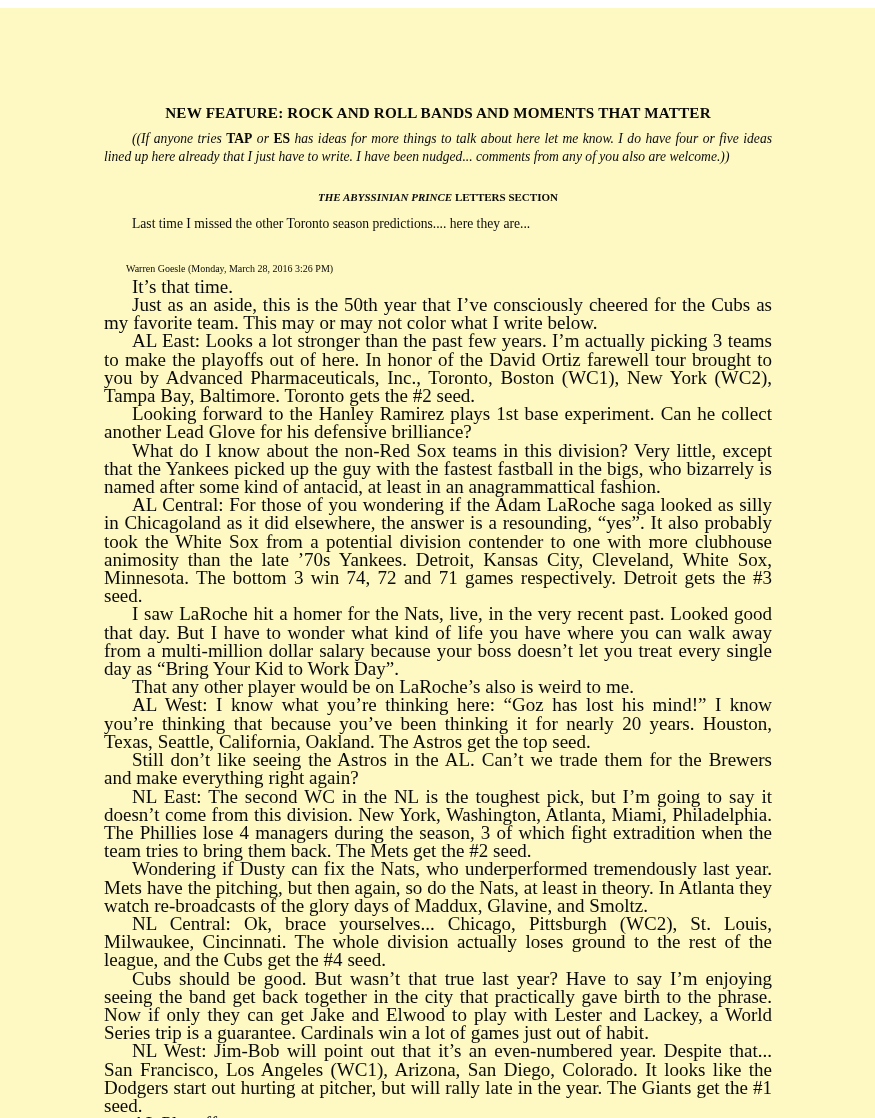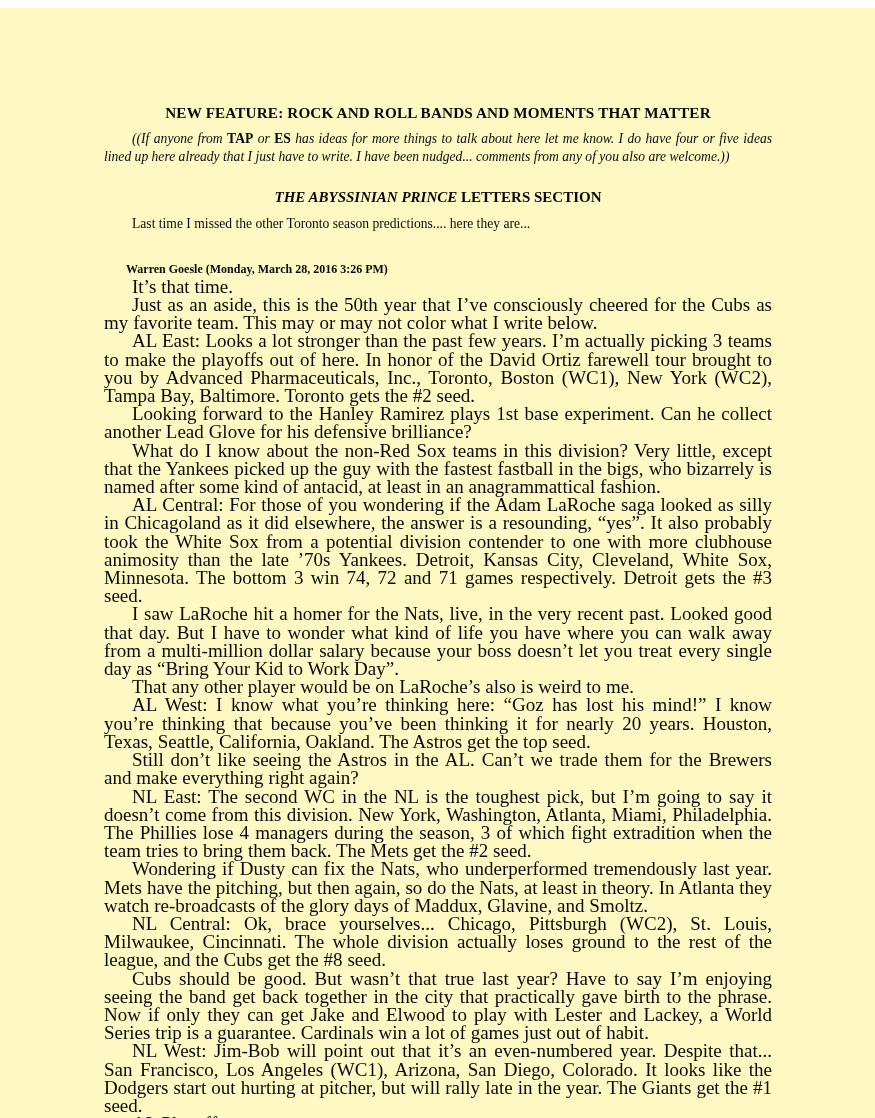--- a/index.html
+++ b/index.html
@@ -44,21 +44,21 @@
     text-indent: 28px;
     margin: 0;
     hyphens: none;
   }
   .intro-note b {
     font-style: normal;
     font-weight: bold;
   }
   .section-header {
     font-family: "Liberation Serif", "DejaVu Serif", serif;
-    font-size: 15px;
+    font-size: 11px;
     text-align: center;
     line-height: 18px;
     margin: 22px 0 9px 0;
     font-weight: bold;
   }
   .section-header .em {
     font-style: italic;
     font-weight: bold;
   }
   .section-header .up {
@@ -67,22 +67,22 @@
   }
   .lead-line {
     font-family: "Liberation Serif", "DejaVu Serif", serif;
     font-size: 13.6px;
     line-height: 18.2px;
     text-indent: 28px;
     margin: 0;
   }
   .byline {
     font-family: "Liberation Serif", "DejaVu Serif", serif;
-    font-size: 12px;
-    font-weight: bold;
+    font-size: 10px;
+    font-weight: normal;
     line-height: 18.2px;
     text-indent: 22px;
     margin: 26px 0 0 0;
   }
   .body-par {
     font-family: Liberation Serif, serif;
     font-size: 19px;
     line-height: 18.2px;
     text-align: justify;
     text-indent: 28px;
@@ -99,42 +99,42 @@
   }
 </style>
 </head>
 <body>
 
 <div class="page">
   <div class="content">
 
     <h1 class="doc-title">NEW FEATURE: ROCK AND ROLL BANDS AND MOMENTS THAT MATTER</h1>
 
-    <p class="intro-note"><span>((If anyone from </span><b>TAP</b><span> or </span><b>ES</b><span> has ideas for more things to talk about here let me know. I do have four or five ideas lined up here already that I just have to write. I have been nudged... comments from any of you also are welcome.))</span></p>
+    <p class="intro-note"><span>((If anyone tries </span><b>TAP</b><span> or </span><b>ES</b><span> has ideas for more things to talk about here let me know. I do have four or five ideas lined up here already that I just have to write. I have been nudged... comments from any of you also are welcome.))</span></p>
 
     <h2 class="section-header"><span class="em">THE ABYSSINIAN PRINCE</span><span class="up"> LETTERS SECTION</span></h2>
 
     <p class="lead-line">Last time I missed the other Toronto season predictions.... here they are...</p>
 
     <p class="byline">Warren Goesle (Monday, March 28, 2016 3:26 PM)</p>
 
     <div>
       <p class="body-par flush">It’s that time.</p>
       <p class="body-par">Just as an aside, this is the 50th year that I’ve consciously cheered for the Cubs as my favorite team. This may or may not color what I write below.</p>
       <p class="body-par">AL East: Looks a lot stronger than the past few years. I’m actually picking 3 teams to make the playoffs out of here. In honor of the David Ortiz farewell tour brought to you by Advanced Pharmaceuticals, Inc., Toronto, Boston (WC1), New York (WC2), Tampa Bay, Baltimore. Toronto gets the #2 seed.</p>
       <p class="body-par">Looking forward to the Hanley Ramirez plays 1st base experiment. Can he collect another Lead Glove for his defensive brilliance?</p>
       <p class="body-par">What do I know about the non-Red Sox teams in this division? Very little, except that the Yankees picked up the guy with the fastest fastball in the bigs, who bizarrely is named after some kind of antacid, at least in an anagrammattical fashion.</p>
       <p class="body-par">AL Central: For those of you wondering if the Adam LaRoche saga looked as silly in Chicagoland as it did elsewhere, the answer is a resounding, “yes”. It also probably took the White Sox from a potential division contender to one with more clubhouse animosity than the late ’70s Yankees. Detroit, Kansas City, Cleveland, White Sox, Minnesota. The bottom 3 win 74, 72 and 71 games respectively. Detroit gets the #3 seed.</p>
       <p class="body-par">I saw LaRoche hit a homer for the Nats, live, in the very recent past. Looked good that day. But I have to wonder what kind of life you have where you can walk away from a multi-million dollar salary because your boss doesn’t let you treat every single day as “Bring Your Kid to Work Day”.</p>
       <p class="body-par flush">That any other player would be on LaRoche’s also is weird to me.</p>
       <p class="body-par">AL West: I know what you’re thinking here: “Goz has lost his mind!” I know you’re thinking that because you’ve been thinking it for nearly 20 years. Houston, Texas, Seattle, California, Oakland. The Astros get the top seed.</p>
       <p class="body-par">Still don’t like seeing the Astros in the AL. Can’t we trade them for the Brewers and make everything right again?</p>
       <p class="body-par">NL East: The second WC in the NL is the toughest pick, but I’m going to say it doesn’t come from this division. New York, Washington, Atlanta, Miami, Philadelphia. The Phillies lose 4 managers during the season, 3 of which fight extradition when the team tries to bring them back. The Mets get the #2 seed.</p>
       <p class="body-par">Wondering if Dusty can fix the Nats, who underperformed tremendously last year. Mets have the pitching, but then again, so do the Nats, at least in theory. In Atlanta they watch re-broadcasts of the glory days of Maddux, Glavine, and Smoltz.</p>
-      <p class="body-par">NL Central: Ok, brace yourselves... Chicago, Pittsburgh (WC2), St. Louis, Milwaukee, Cincinnati. The whole division actually loses ground to the rest of the league, and the Cubs get the #8 seed.</p>
+      <p class="body-par">NL Central: Ok, brace yourselves... Chicago, Pittsburgh (WC2), St. Louis, Milwaukee, Cincinnati. The whole division actually loses ground to the rest of the league, and the Cubs get the #4 seed.</p>
       <p class="body-par">Cubs should be good. But wasn’t that true last year? Have to say I’m enjoying seeing the band get back together in the city that practically gave birth to the phrase. Now if only they can get Jake and Elwood to play with Lester and Lackey, a World Series trip is a guarantee. Cardinals win a lot of games just out of habit.</p>
       <p class="body-par">NL West: Jim-Bob will point out that it’s an even-numbered year. Despite that... San Francisco, Los Angeles (WC1), Arizona, San Diego, Colorado. It looks like the Dodgers start out hurting at pitcher, but will rally late in the year. The Giants get the #1 seed.</p>
       <p class="body-par flush">AL Playoffs:</p>
       <p class="body-par noindent">Wild Card:Yankees beat the Red Sox when the ghost of Bucky Freakin’ Dent hits a home run point.</p>
     </div>
 
   </div>
 </div>
 
 </body></html>

